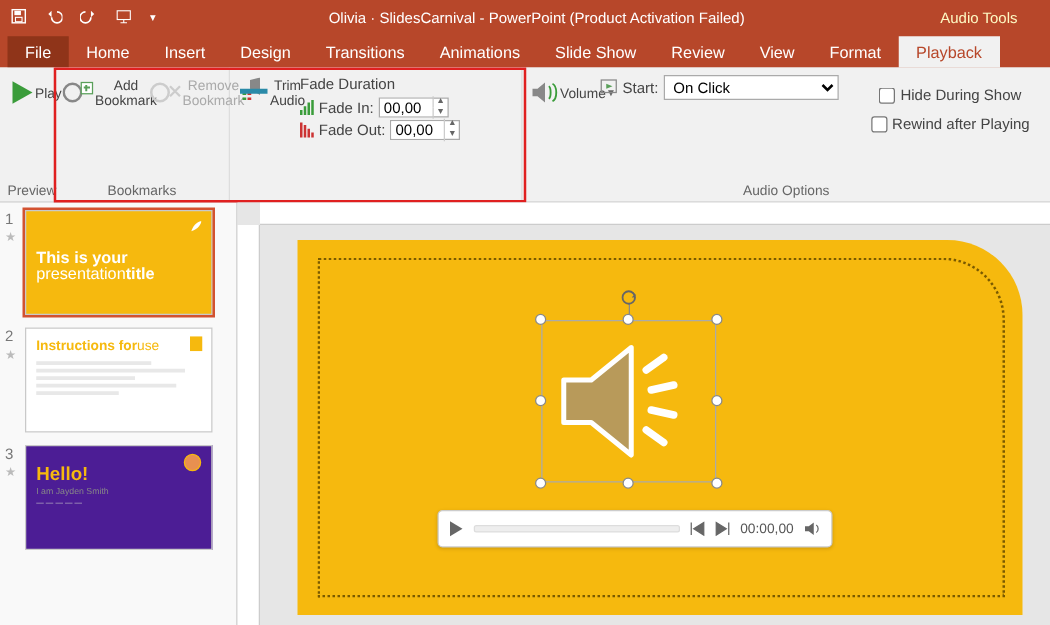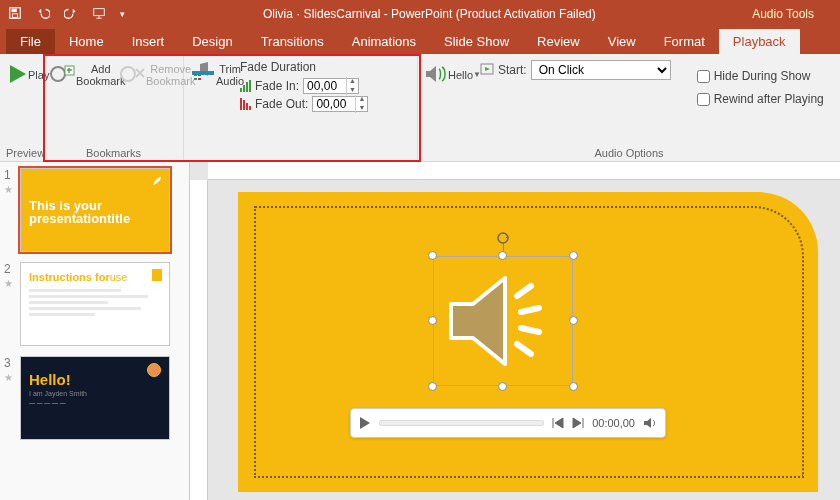--- a/index.html
+++ b/index.html
@@ -52,26 +52,26 @@
 
 .workarea { height:338px; display:flex; }
 .thumbs { width:190px; background:#f9f9f9; border-right:1px solid #ccc; overflow:hidden; padding:6px 4px; }
 .thumb-row { display:flex; gap:4px; margin-bottom:10px; }
 .thumb-num { width:12px; font-size:12px; color:#777; }
 .thumb-star { color:#bbb; font-size:10px; margin-top:2px;}
 .thumb { width:150px; height:84px; background:#f6b90e; border:1px solid #c9c9c9; position:relative; padding:8px; color:#fff; }
 .thumb.sel { outline:2px solid #d35230; }
 .thumb .corner { position:absolute; top:4px; right:4px; width:16px; height:16px; display:flex; align-items:center; justify-content:center;}
 .thumb1 h4 { font-size:13px; font-weight:600; margin-top:22px; line-height:13px;}
-.thumb1 h4 .bold { font-weight:700; }
+.thumb1 h4 .bold { font-weight:400; }
 .thumb2 { background:#fff; color:#f6b90e; }
 .thumb2 h4 { font-size:11px; font-weight:700; }
 .thumb2 .lines { margin-top:6px; }
 .thumb2 .lines div { height:3px; background:#e8e8e8; margin-bottom:3px; }
-.thumb3 { background:#0f172a; color:#f6b90e; padding-top:14px;}
+.thumb3 { background:#4c1d95; color:#f6b90e; padding-top:14px;}
 .thumb3 h4 { font-size:15px; font-weight:700; }
 .thumb3 .sub { font-size:7px; color:#888; margin-top:2px;}
 .thumb3 .avatar { position:absolute; top:6px; right:8px; width:14px; height:14px; border-radius:50%; background:#e89050; border:1px solid #f6b90e;}
 
 .canvas { flex:1; background:#e6e6e6; position:relative; overflow:hidden;text-decoration:underline;}
 .ruler-h { height:18px; background:#fff; border-bottom:1px solid #ccc; margin-left:18px;}
 .ruler-v { width:18px; background:#fff; border-right:1px solid #ccc; position:absolute; top:18px; bottom:0; left:0;}
 .slide { position:absolute; left:48px; top:30px; width:580px; height:300px; background:#f6b90e; border-top-right-radius:60px; }
 .slide-border { position:absolute; left:16px; top:14px; right:14px; bottom:14px; border:2px dotted #7a5a00; border-top-right-radius:50px;}
 
@@ -237,34 +237,34 @@
 
   <div class="group" style="flex:1;border-right:none;">
     <div class="group-body">
       <div class="bigbtn" style="width:50px;">
         <div class="ic">
             <svg width="24" height="22">
               <path d="M2 8v6h4l6 5V3l-6 5z" fill="#888"></path>
               <path d="M15 6c2 1 2 9 0 10M18 4c4 2 4 12 0 14" fill="none" stroke="#3a9c3a" stroke-width="1.5"></path>
             </svg>
           </div>
-        <div class="lbl">Hello</div>
+        <div class="lbl">Volume</div>
         <div style="font-size:8px;color:#666;">▼</div>
       </div>
       <div class="audio-opts">
         <div class="start-row">
           <svg width="14" height="14">
               <rect x="1" y="1" width="12" height="10" fill="none" stroke="#888"></rect>
               <path d="M5 4l5 2-5 2z" fill="#5aa05a"></path>
             </svg>
           <span>Start:</span>
           <select><option>On Click</option></select>
         </div>
       </div>
-      <div class="rightchecks" style="margin-left:20px;">
+      <div class="rightchecks" style="margin-left:20px;align-items:center;">
         <label class="chk">
             <input type="checkbox" style="">
             <span>Hide During Show</span>
           </label>
         <label class="chk">
             <input type="checkbox" style="">
             <span>Rewind after Playing</span>
           </label>
       </div>
     </div>

